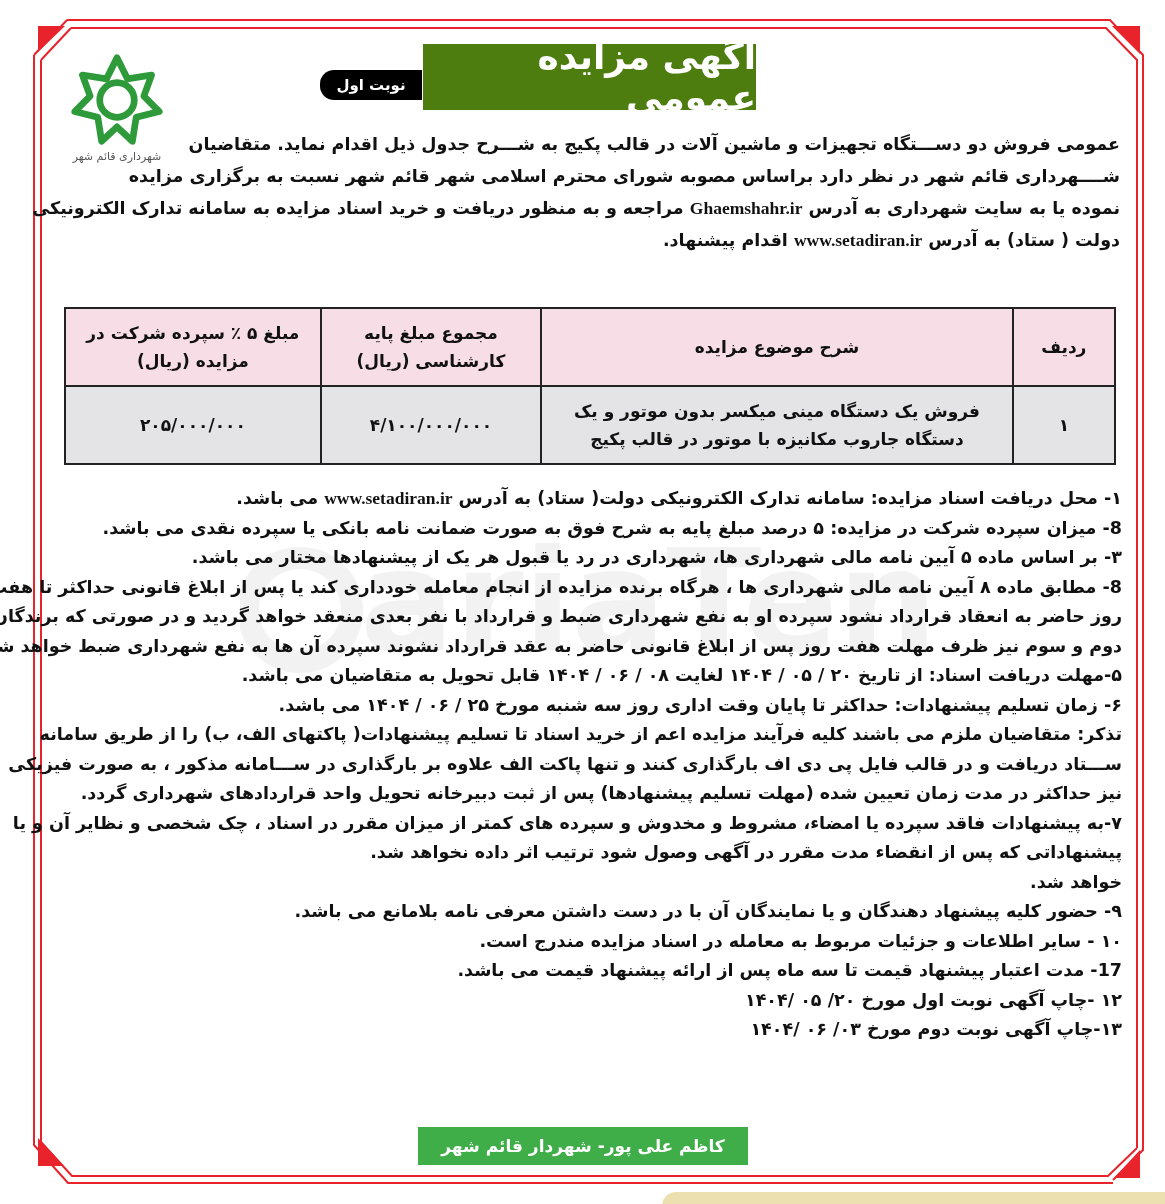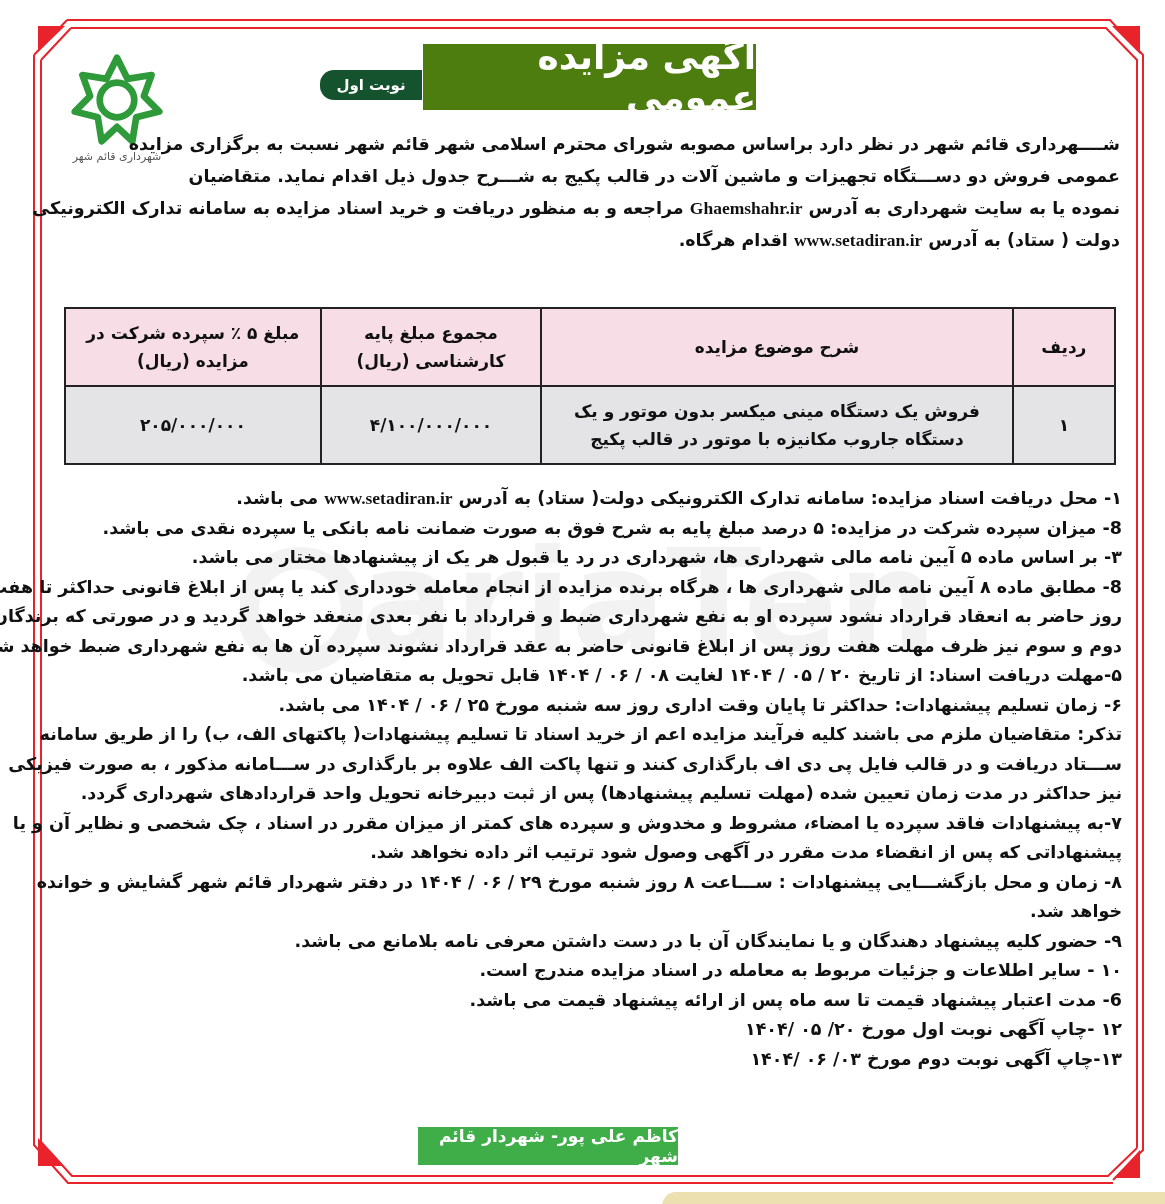--- a/index.html
+++ b/index.html
@@ -4,37 +4,37 @@
 <style>
   html, body { margin: 0; padding: 0; background: #ffffff; }
   body { width: 1165px; height: 1204px; position: relative; overflow: hidden;
          font-family: "DejaVu Sans", sans-serif; color: #111; }
   .frame { position: absolute; left: 0; top: 0; width: 1165px; height: 1204px; pointer-events: none; }
   .logo { position: absolute; left: 62px; top: 52px; width: 110px; height: 130px; text-align: center; }
   .logo svg { display: block; margin: 0 auto; }
   .logo-caption { font-size: 11px; color: #555; margin-top: 2px; direction: rtl; }
   .title-box { position: absolute; left: 423px; top: 44px; width: 333px; height: 66px; background: #4d7c0f;
                color: #fff; font-weight: bold; font-size: 36px; display: flex; align-items: center; justify-content: center; direction: rtl; }
-  .round-badge { position: absolute; left: 320px; top: 70px; width: 102px; height: 30px; background: #14532d; color: #fff;
+  .round-badge { position: absolute; left: 320px; top: 70px; width: 102px; height: 30px; background: #000000; color: #fff;
                  border-radius: 14px 0 0 14px; font-weight: bold; font-size: 15px; display: flex; align-items: center; justify-content: center; direction: rtl; }
   .intro { position: absolute; left: 60px; top: 128px; width: 1060px; direction: rtl; text-align: justify; text-align-last: right;
            font-size: 17.5px; font-weight: bold; line-height: 32px; }
   .intro .line { display: block; white-space: nowrap; }
   .latin { font-family: "Liberation Serif", serif; font-weight: bold; }
   table.auction { position: absolute; left: 64px; top: 307px; width: 1052px; border-collapse: collapse; direction: rtl;
                   font-weight: bold; font-size: 17px; }
   table.auction th, table.auction td { border: 2px solid #222; text-align: center; vertical-align: middle; padding: 4px 8px; line-height: 28px; }
   table.auction th { background: #f7dde6; height: 68px; font-weight: bold; }
   table.auction td { background: #e4e4e6; height: 68px; }
   .c-row { width: 88px; } .c-desc { width: 490px; } .c-base { width: 210px; } .c-dep { width: 250px; }
   .terms { position: absolute; left: 60px; top: 484px; width: 1062px; direction: rtl; font-weight: bold; font-size: 17.5px; line-height: 29.5px; }
   .terms .line { display: block; white-space: nowrap; }
   .terms .line.just { text-align: justify; text-align-last: justify; }
   .watermark { position: absolute; left: 240px; top: 500px; width: 700px; height: 230px; pointer-events: none; opacity: 0.09; }
-  .signature { position: absolute; left: 418px; top: 1127px; width: 260px; height: 38px; background: #3fae49; color: #fff;
+  .signature { position: absolute; left: 418px; top: 1127px; width: 330px; height: 38px; background: #3fae49; color: #fff;
                font-weight: bold; font-size: 17px; display: flex; align-items: center; justify-content: center; direction: rtl; }
   .footer-strip { position: absolute; left: 662px; top: 1192px; width: 503px; height: 20px; background: #ece0b0; border-radius: 14px 0 0 0; }
 </style>
 </head>
 <body>
 
 <svg class="frame" viewBox="0 0 1165 1204">
   <g fill="none" stroke="#e8232b" stroke-width="2">
     <path d="M67 20 L1110 20 L1143 55 L1143 1150 L1113 1180"></path>
     <path d="M71 28 L1106 28 L1137 60 L1137 1148"></path>
@@ -61,24 +61,24 @@
       <circle cx="50" cy="50" r="18"></circle>
     </g>
   </svg>
   <div class="logo-caption">شهرداری قائم شهر</div>
 </div>
 
 <div class="round-badge">نوبت اول</div>
 <div class="title-box">آگهی مزایده عمومی</div>
 
 <div class="intro">
+  <span class="line">عمومی فروش دو دســـتگاه تجهیزات و ماشین آلات در قالب پکیج به شـــرح جدول ذیل اقدام نماید. متقاضیان</span>
   <span class="line">شــــهرداری قائم شهر در نظر دارد براساس مصوبه شورای محترم اسلامی شهر قائم شهر نسبت به برگزاری مزایده</span>
-  <span class="line">عمومی فروش دو دســـتگاه تجهیزات و ماشین آلات در قالب پکیج به شـــرح جدول ذیل اقدام نماید. متقاضیان</span>
   <span class="line"><span>نموده یا به سایت شهرداری به آدرس </span><span class="latin">Ghaemshahr.ir</span><span> مراجعه و به منظور دریافت و خرید اسناد مزایده به سامانه تدارک الکترونیکی</span></span>
-  <span class="line"><span>دولت ( ستاد) به آدرس </span><span class="latin">www.setadiran.ir</span><span> اقدام هرگاه.</span></span>
+  <span class="line"><span>دولت ( ستاد) به آدرس </span><span class="latin">www.setadiran.ir</span><span> اقدام پیشنهاد.</span></span>
 </div>
 
 <table class="auction">
   <thead>
     <tr>
       <th class="c-row">ردیف</th>
       <th class="c-desc">شرح موضوع مزایده</th>
       <th class="c-base">مجموع مبلغ پایه کارشناسی (ریال)</th>
       <th class="c-dep">مبلغ ۵ ٪ سپرده شرکت در مزایده (ریال)</th>
     </tr>
@@ -100,24 +100,23 @@
   <span class="line just">8- مطابق ماده ۸ آیین نامه مالی شهرداری ها ، هرگاه برنده مزایده از انجام معامله خودداری کند یا پس از ابلاغ قانونی حداکثر تا هفت</span>
   <span class="line just">روز حاضر به انعقاد قرارداد نشود سپرده او به نفع شهرداری ضبط و قرارداد با نفر بعدی منعقد خواهد گردید و در صورتی که برندگان</span>
   <span class="line">دوم و سوم نیز ظرف مهلت هفت روز پس از ابلاغ قانونی حاضر به عقد قرارداد نشوند سپرده آن ها به نفع شهرداری ضبط خواهد شد.</span>
   <span class="line">۵-مهلت دریافت اسناد: از تاریخ ۲۰ / ۰۵ / ۱۴۰۴  لغایت ۰۸ / ۰۶ / ۱۴۰۴  قابل تحویل به متقاضیان می باشد.</span>
   <span class="line">۶- زمان تسلیم پیشنهادات: حداکثر تا پایان وقت اداری روز سه شنبه  مورخ ۲۵ / ۰۶ / ۱۴۰۴  می باشد.</span>
   <span class="line just">تذکر:  متقاضیان ملزم می باشند کلیه فرآیند مزایده اعم از  خرید اسناد تا تسلیم پیشنهادات( پاکتهای الف، ب) را از طریق سامانه</span>
   <span class="line just">ســـتاد دریافت و در قالب فایل پی دی اف بارگذاری کنند و تنها پاکت الف علاوه بر بارگذاری در ســـامانه مذکور ، به صورت فیزیکی</span>
   <span class="line">نیز حداکثر در مدت زمان تعیین شده  (مهلت تسلیم پیشنهادها) پس از ثبت دبیرخانه تحویل واحد قراردادهای شهرداری گردد.</span>
   <span class="line just">۷-به پیشنهادات فاقد سپرده یا امضاء، مشروط و مخدوش و سپرده های کمتر از میزان مقرر در اسناد ، چک شخصی و نظایر آن و یا</span>
   <span class="line">پیشنهاداتی که پس از انقضاء مدت مقرر در آگهی وصول شود ترتیب اثر داده نخواهد شد.</span>
-  <span class="line just">۸- زمان و محل بازگشـــایی پیشنهادات : ســـاعت ۸ روز  شنبه  مورخ ۲۹ / ۰۶ / ۱۴۰۴ در دفتر شهردار  قائم شهر گشایش و خوانده</span>
   <span class="line">خواهد شد.</span>
   <span class="line">۹- حضور کلیه پیشنهاد دهندگان و یا نمایندگان آن با در دست داشتن معرفی نامه بلامانع می باشد.</span>
   <span class="line">۱۰  - سایر اطلاعات و جزئیات مربوط به معامله در اسناد مزایده مندرج است.</span>
-  <span class="line">6- مدت اعتبار پیشنهاد قیمت تا سه ماه پس از ارائه پیشنهاد قیمت می باشد.</span>
+  <span class="line">17- مدت اعتبار پیشنهاد قیمت تا سه ماه پس از ارائه پیشنهاد قیمت می باشد.</span>
   <span class="line">۱۲ -چاپ آگهی نوبت اول مورخ ۲۰/ ۰۵ /۱۴۰۴</span>
   <span class="line">۱۳-چاپ آگهی نوبت دوم مورخ ۰۳/ ۰۶ /۱۴۰۴</span>
 </div>
 
 <div class="signature">کاظم علی پور- شهردار قائم شهر</div>
 
 <div class="footer-strip"></div>
 
 </body></html>

